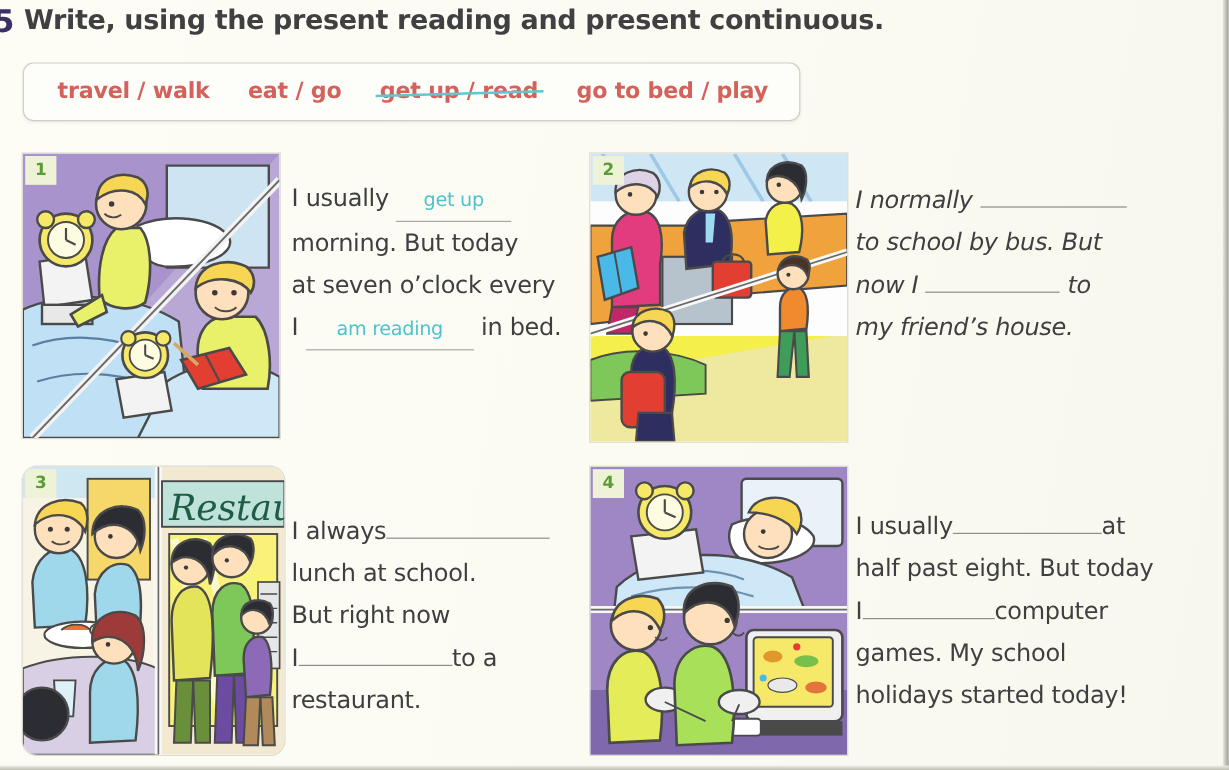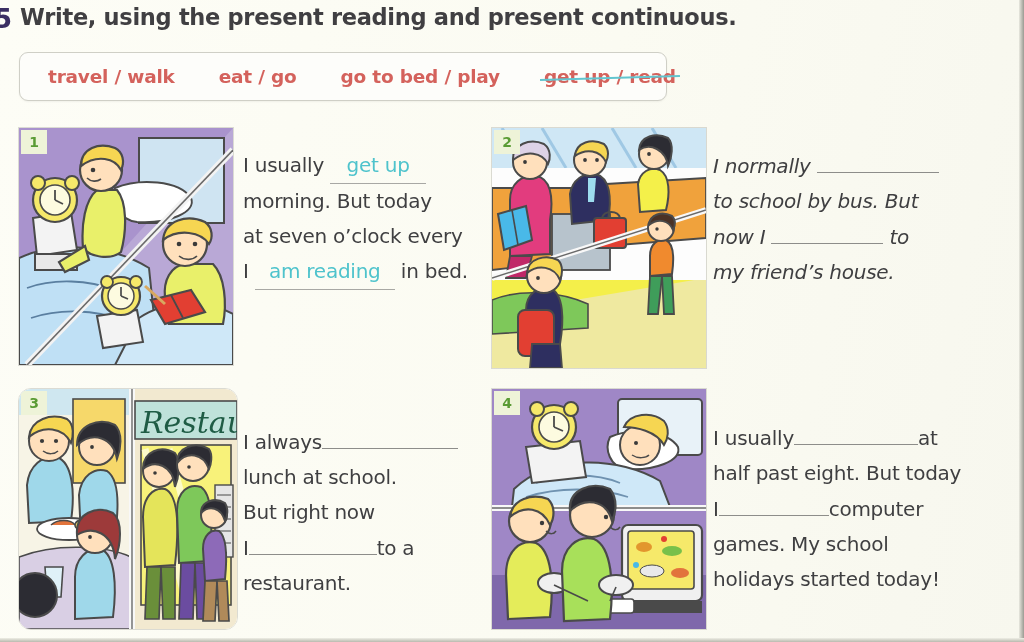--- a/index.html
+++ b/index.html
@@ -19,61 +19,61 @@
   .hdr-num{font-size:26px;font-weight:bold;color:#3b2f63;letter-spacing:-1px;}
   .hdr-text{font-size:22.5px;font-weight:bold;color:#403f42;letter-spacing:-.3px;white-space:nowrap;}
 
   
   .wordbox{
     position:absolute;left:19px;top:52px;width:646px;height:47px;
     border:1.6px solid #cfcfc6;border-radius:9px;background:#fdfdfa;
     box-shadow:0 1px 2px rgba(0,0,0,.05);
     display:flex;align-items:center;
   }
-  .wb-items{display:flex;gap:44px;padding-left:28px;}
+  .wb-items{display:flex;gap:32px;padding-left:28px;}
   .wb-item{font-size:18.5px;font-weight:bold;color:#d4625c;letter-spacing:-.2px;white-space:nowrap;position:relative;}
   .wb-item.struck::after{
     content:"";position:absolute;left:-4px;right:-4px;top:52%;height:2.4px;
     background:#62c5cf;transform:rotate(-1.6deg);
   }
   .pic{position:absolute;border:1px solid rgba(120,120,110,.25);overflow:hidden;}
   .badge{
     position:absolute;left:2px;top:2px;width:26px;height:24px;
     background:#eef3d8;display:flex;align-items:center;justify-content:center;
     font-size:14px;font-weight:bold;color:#5a9b34;z-index:9;
   }
 
   
   .txt{position:absolute;font-size:20px;line-height:35px;color:#3f3f41;letter-spacing:-.25px;white-space:nowrap;}
   .ln{display:inline-block;vertical-align:baseline;border-bottom:1.6px solid #8d8d8a;height:24px;}
   .ans{
     display:inline-block;vertical-align:baseline;border-bottom:1.6px solid #a8a8a4;
-    color:#4ec3cc;font-size:20px;text-align:center;
+    color:#4ec3cc;font-size:16px;text-align:center;
     font-family:"DejaVu Sans","Liberation Sans",sans-serif;
   }
 
   
   svg{display:block;}
 </style>
 </head>
 <body>
 
 <div class="page">
 
   <div class="hdr">
     <span class="hdr-num">5</span>
     <span class="hdr-text">Write, using the present reading and present continuous.</span>
   </div>
 
   <div class="wordbox">
     <div class="wb-items">
       <span class="wb-item">travel / walk</span>
       <span class="wb-item">eat / go</span>
+      <span class="wb-item struck">get up / read</span>
       <span class="wb-item">go to bed / play</span>
-      <span class="wb-item struck">get up / read</span>
     </div>
   </div>
 
   <div class="pic" style="left:18px;top:127px;width:214px;height:237px;">
     <svg width="214" height="237" viewBox="0 0 214 237">
       <defs>
         <clipPath id="c1">
             <rect x="0" y="0" width="214" height="237"></rect>
           </clipPath>
       </defs>

